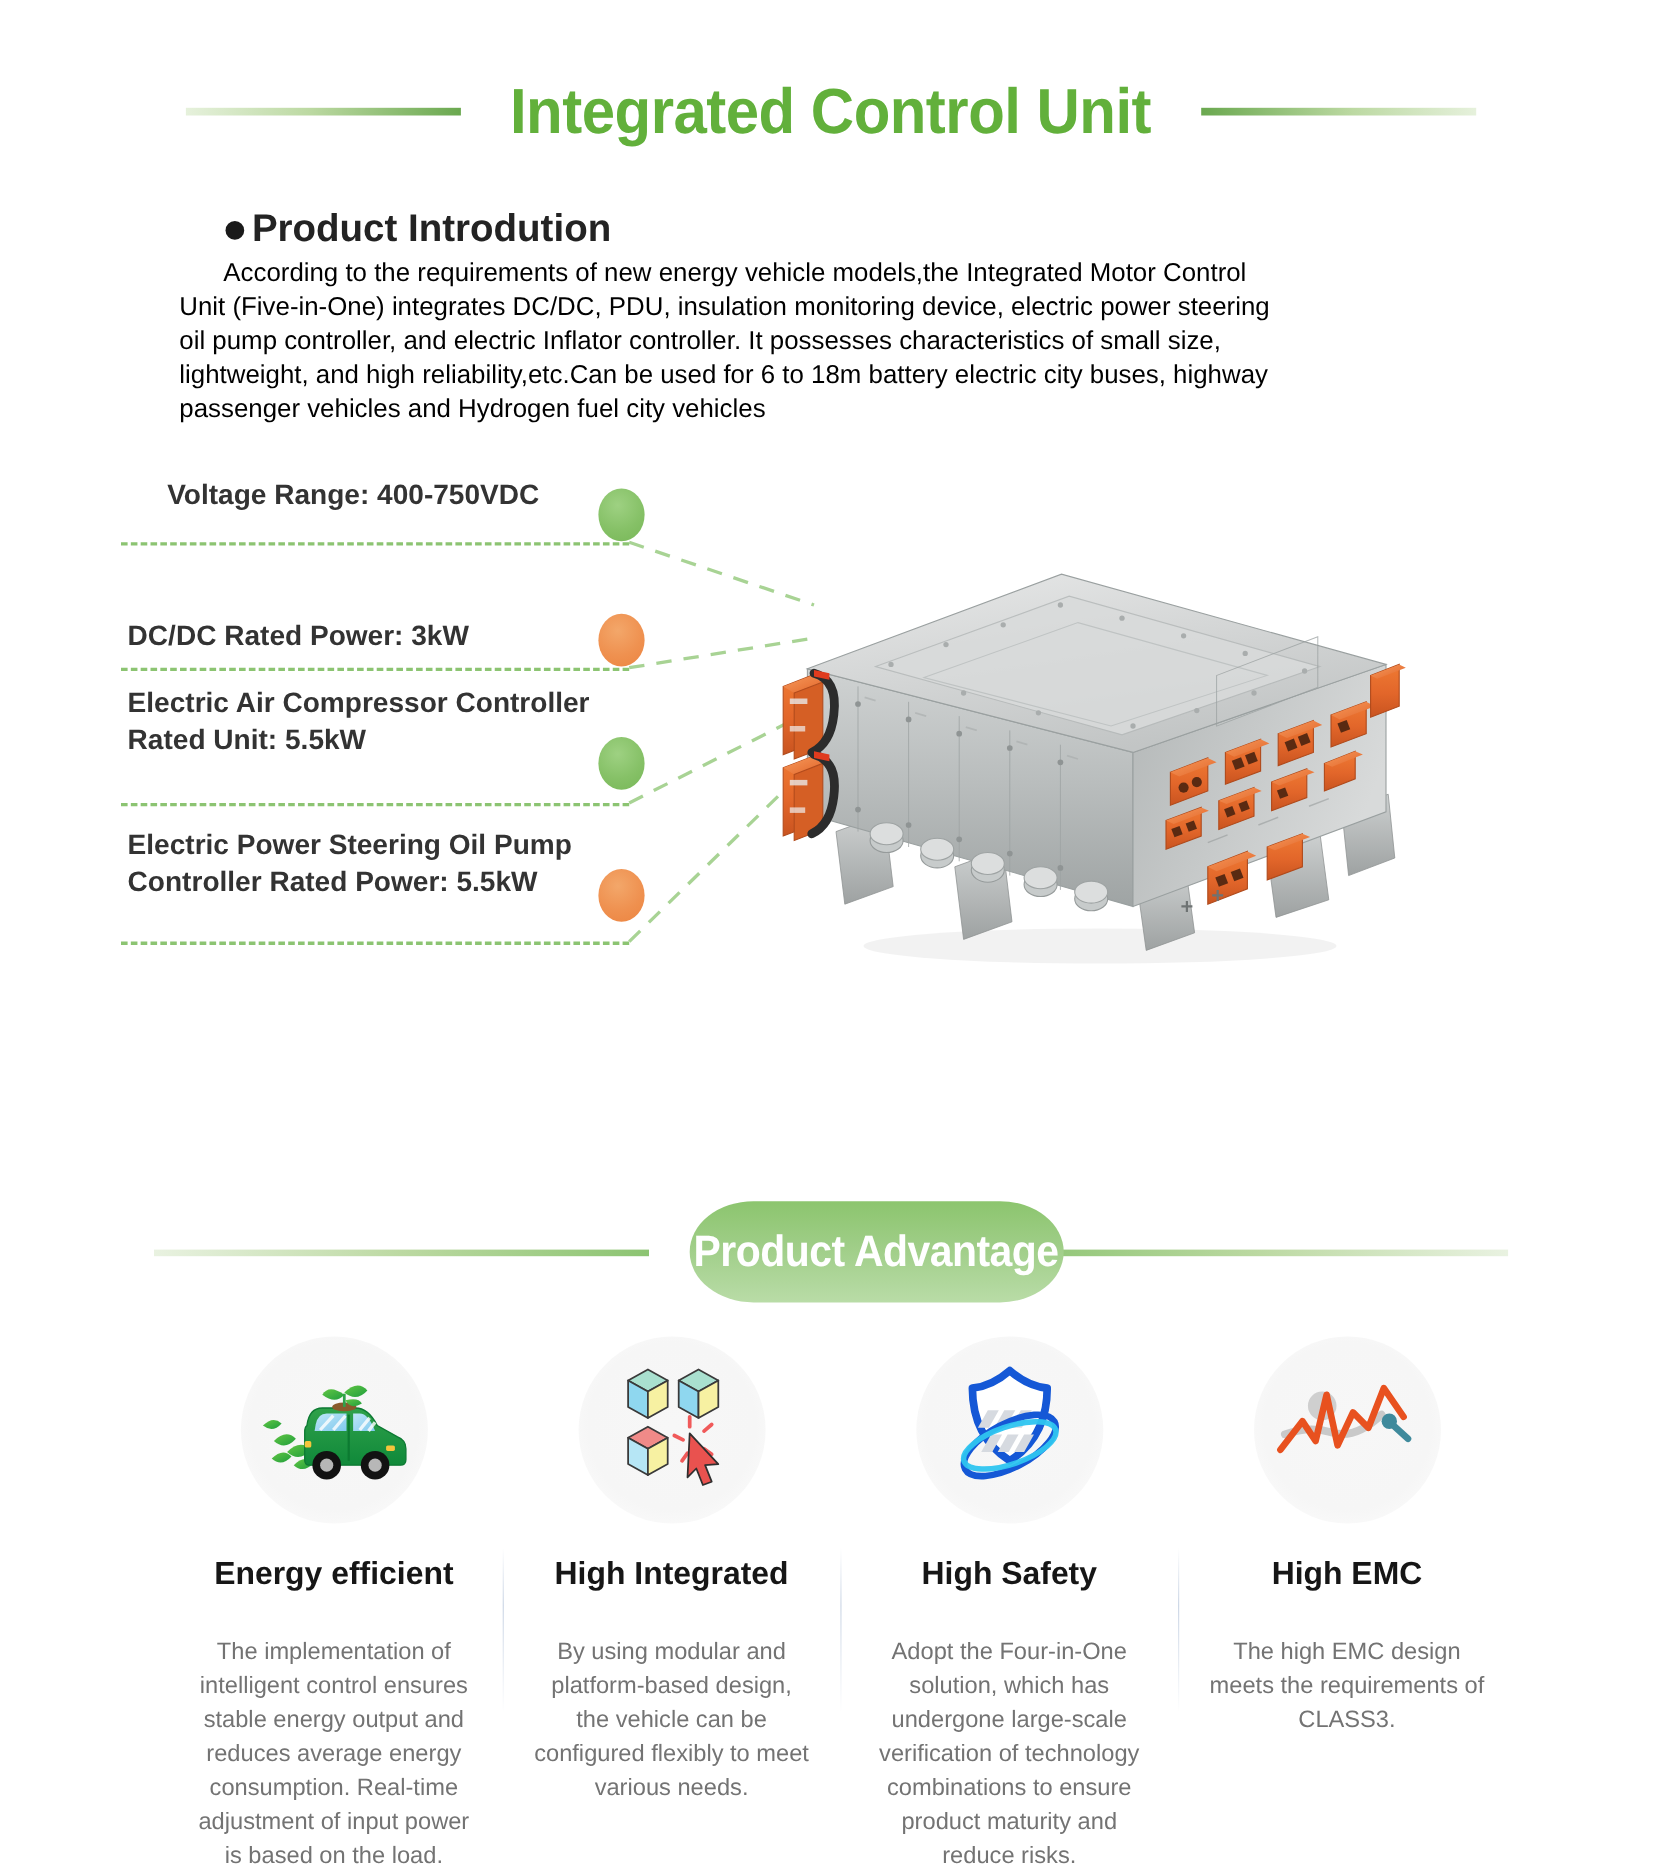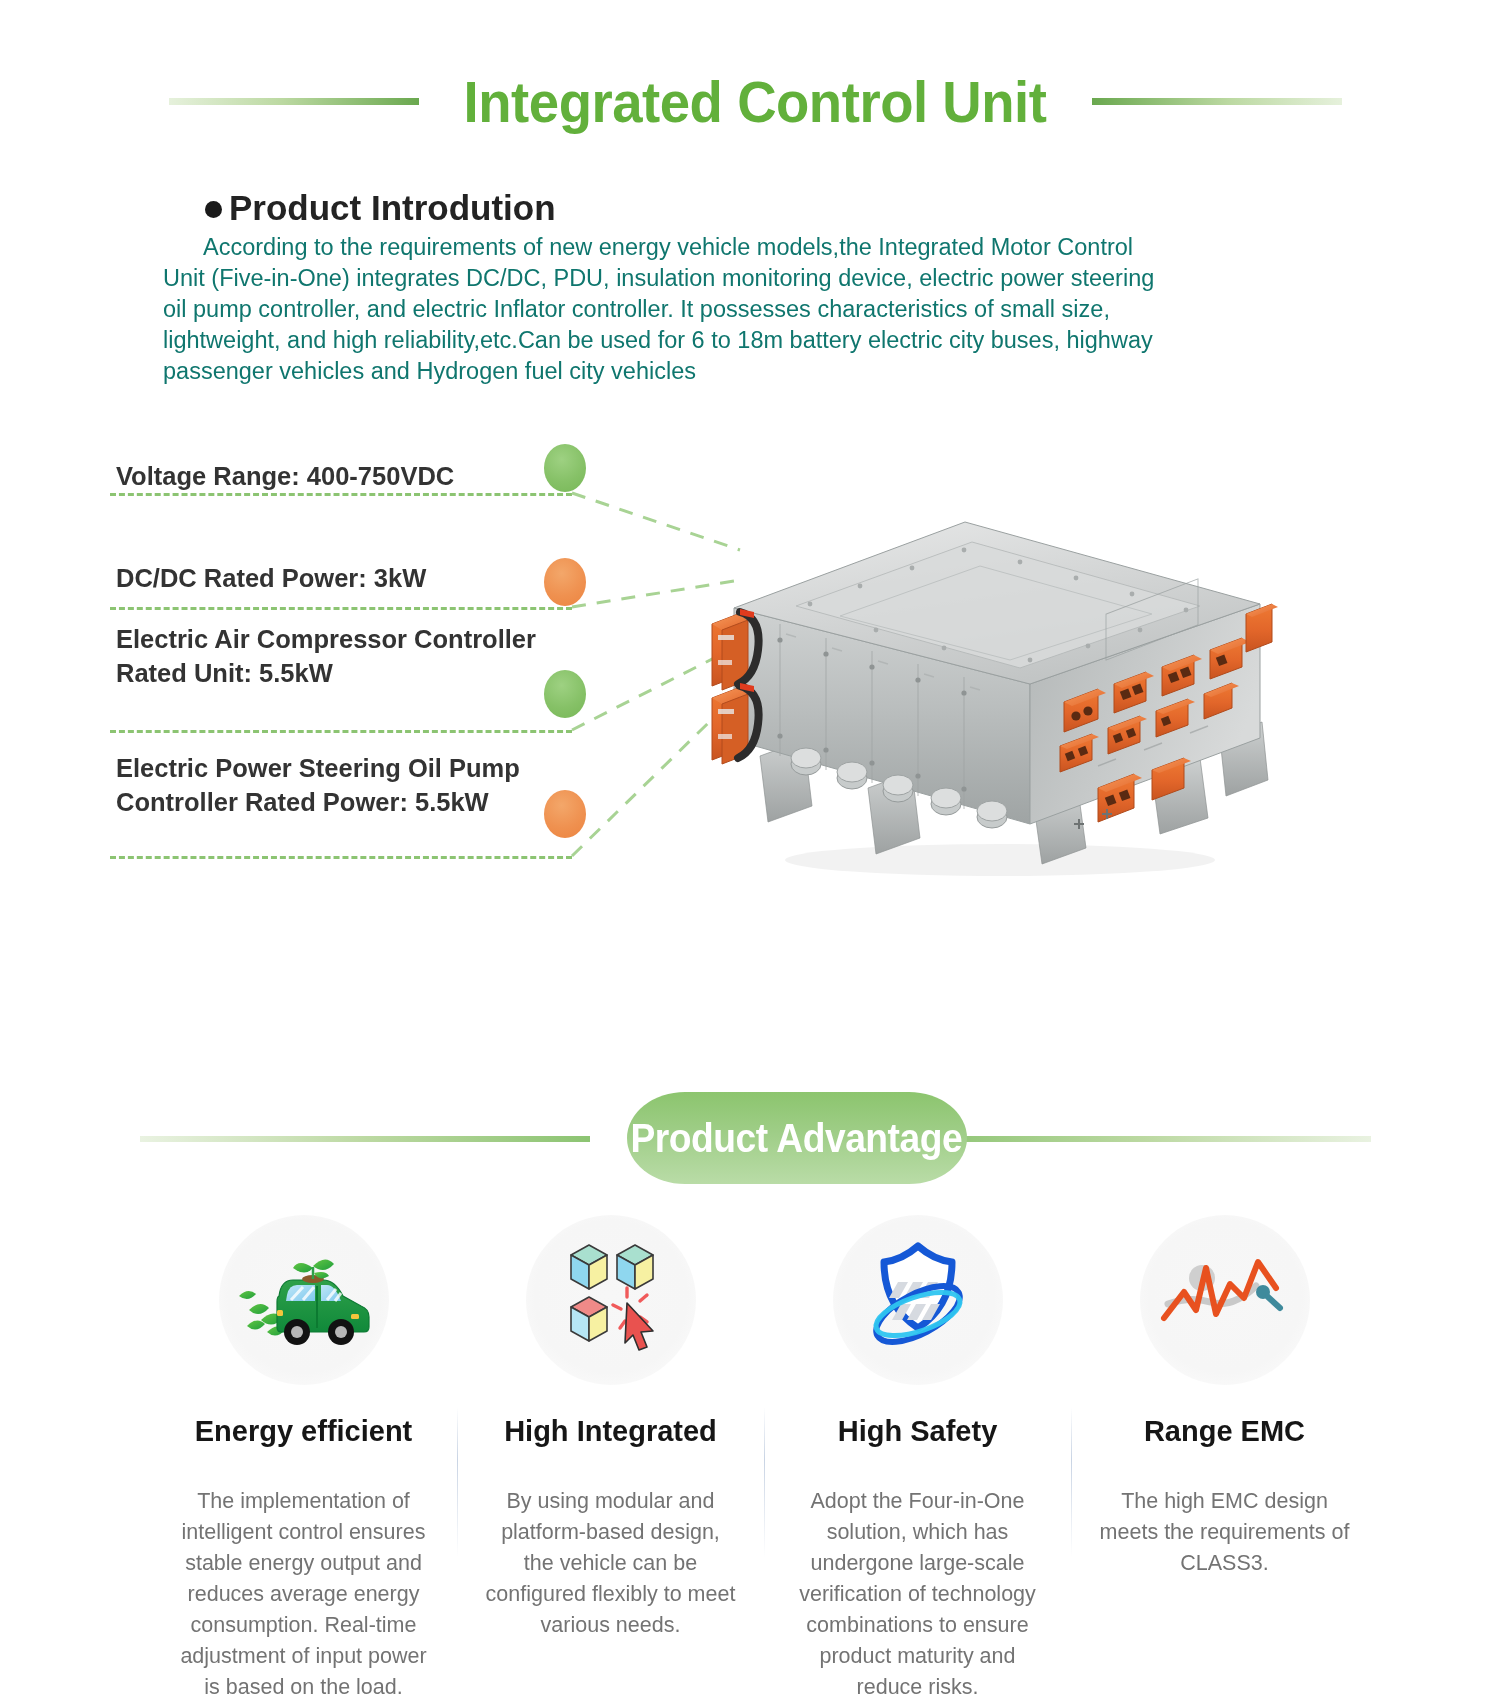--- a/index.html
+++ b/index.html
@@ -34,32 +34,32 @@
     font-size: 35px; font-weight: bold; color: #232323;
     display: flex; align-items: center;
   }
   .bullet-dot {
     width: 17px; height: 17px; border-radius: 50%;
     background: #1a1a1a; display: inline-block; margin-right: 7px;
     transform: translateY(1px);
   }
   .intro-body {
     position: absolute; top: 232px; left: 163px; width: 1010px;
-    font-size: 23.5px; line-height: 31px; color: #0f766e;
+    font-size: 23.5px; line-height: 31px; color: #000000;
     text-indent: 40px; text-align: left;
   }
 
   
   .specs { position: absolute; top: 430px; left: 0; width: 760px; height: 460px; }
   .spec {
     position: absolute; left: 116px; width: 460px;
     font-size: 25.5px; font-weight: bold; color: #333333;
     line-height: 33.5px;
   }
-  .spec.s1 { top: 30px; }
+  .spec.s1 { top: 4px; margin-left: 36px; }
   .spec.s2 { top: 132px; }
   .spec.s3 { top: 193px; }
   .spec.s4 { top: 322px; }
 
   .dash-line {
     position: absolute; left: 110px; height: 0;
     border-top: 3px dashed #8cc472;
   }
   .dash-line.d1 { top: 63px;  width: 462px; }
   .dash-line.d2 { top: 177px; width: 462px; }
@@ -511,18 +511,18 @@
     <div class="card sep">
       <div class="icon-wrap">
         <svg width="150" height="120" viewBox="0 0 150 120">
           <circle cx="52" cy="38" r="13" fill="#cfcfcf"></circle>
           <path d="M18 64 q22 -8 42 -2 q22 7 46 -16" fill="none" stroke="#c9c9c9" stroke-width="7" stroke-linecap="round"></path>
           <path d="M14 78 L34 52 L46 70 L56 28 L66 74 L80 44 L94 58 L108 22 L126 48" fill="none" stroke="#e8511f" stroke-width="6" stroke-linejoin="round" stroke-linecap="round"></path>
           <circle cx="113" cy="52" r="7" fill="#3f8a9c"></circle>
           <path d="M118 57 l12 11" stroke="#3f8a9c" stroke-width="6" stroke-linecap="round"></path>
         </svg>
       </div>
-      <div class="c-title">Range EMC</div>
+      <div class="c-title">High EMC</div>
       <div class="c-body">The high EMC design meets the requirements of CLASS3.</div>
     </div>
   </div>
 
 </div>
 
 </body></html>

